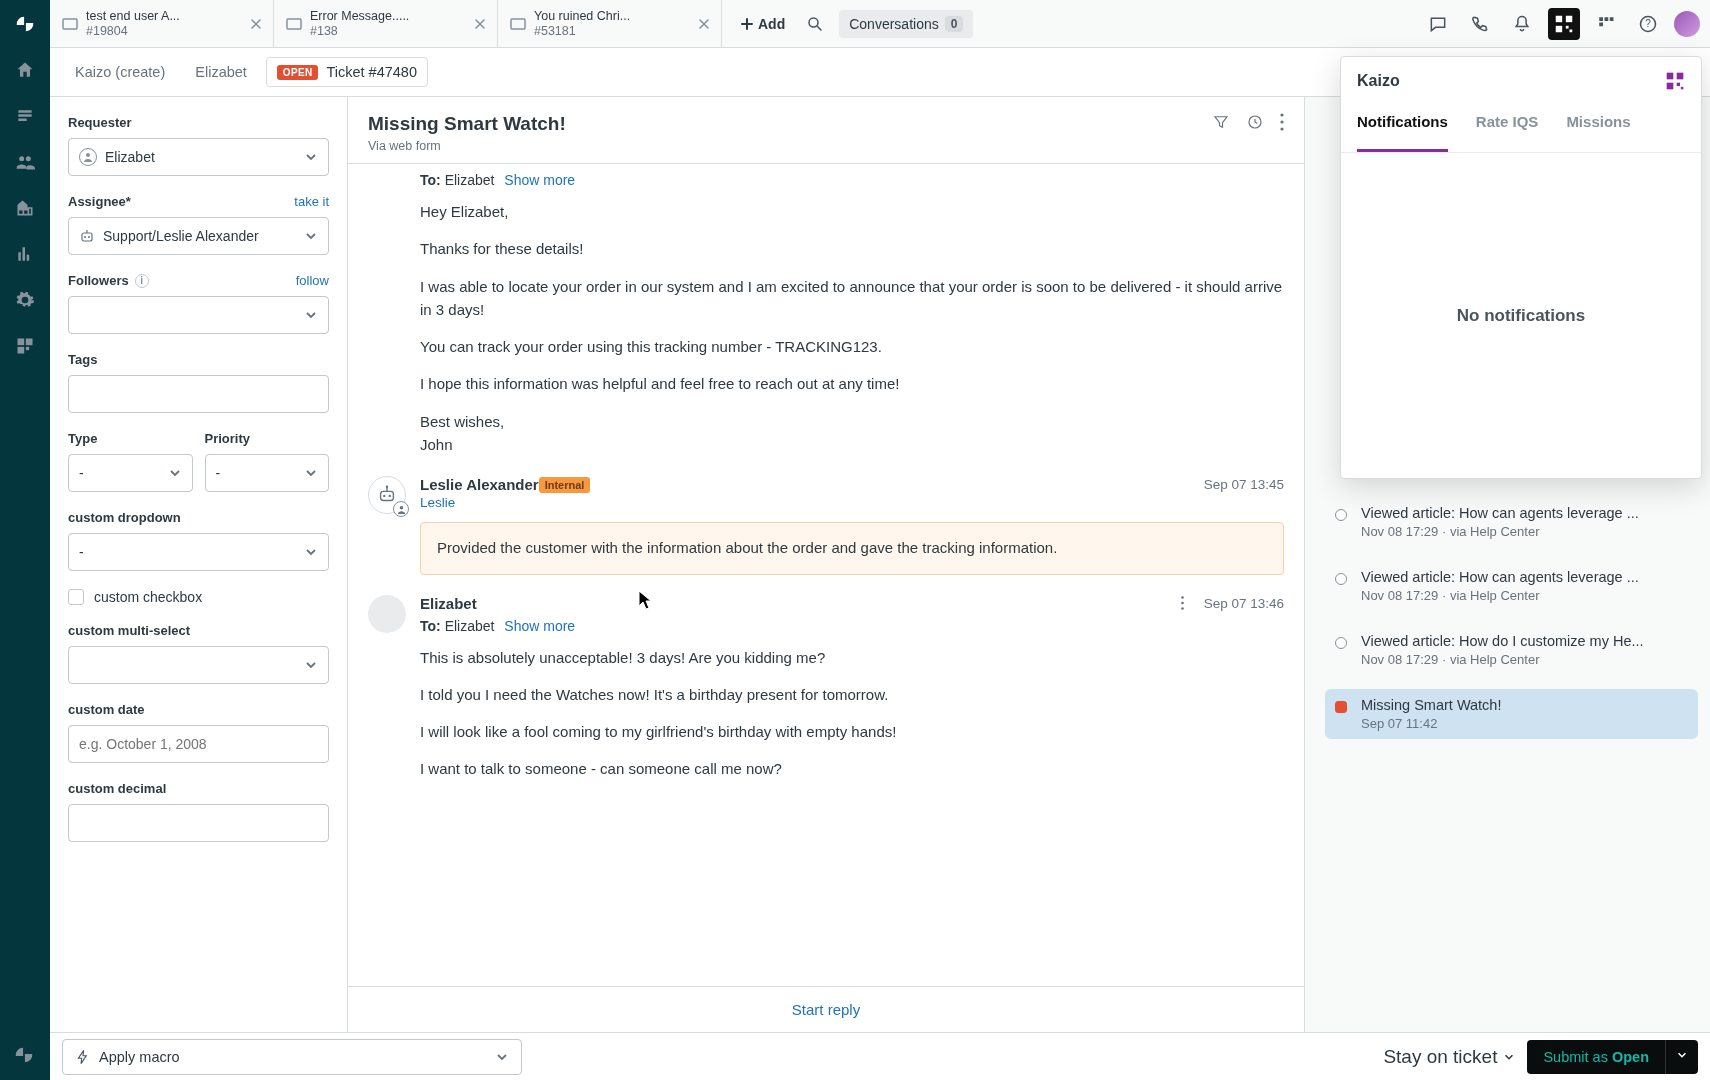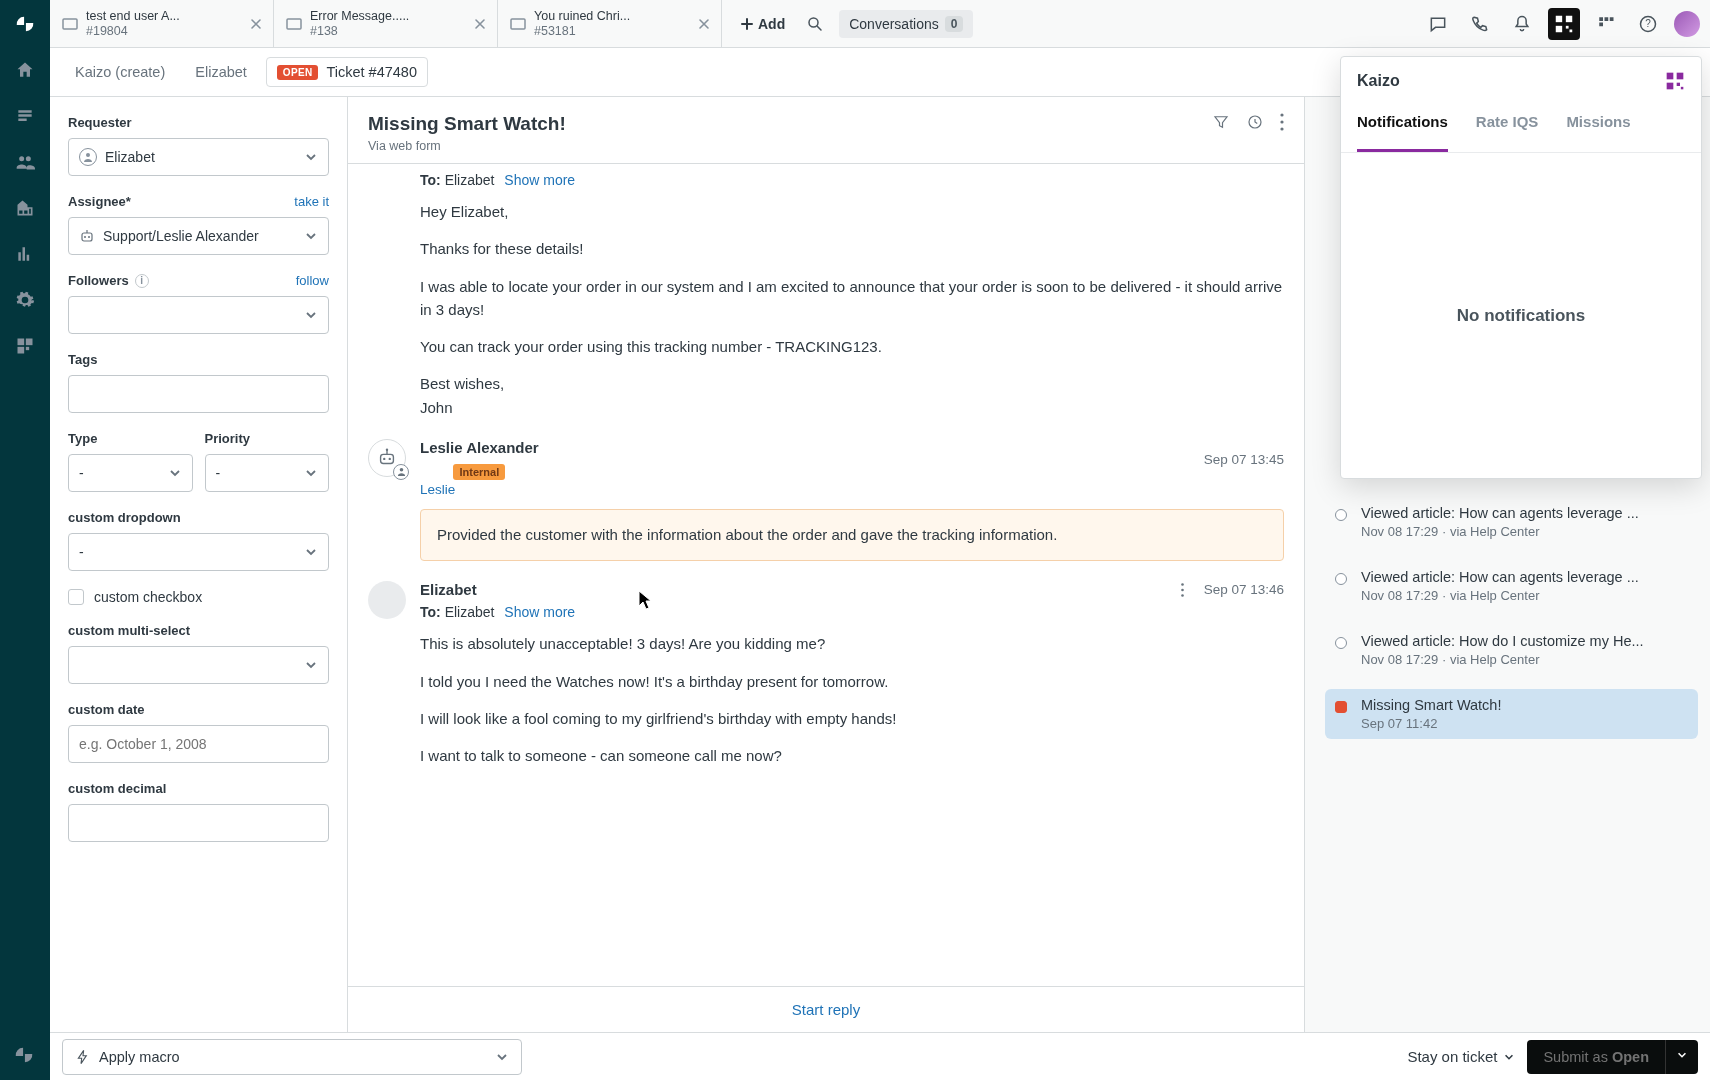--- a/index.html
+++ b/index.html
@@ -111,21 +111,21 @@
   .to-line .show { color: var(--link); margin-left:6px; cursor:pointer; }
 
   .msg { font-size:15px; line-height:1.55; color:var(--text); }
   .msg p { margin-bottom:14px; }
 
   .entry { position:relative; padding-left:52px; margin-top:20px; }
   .entry .avatar { position:absolute; left:0; top:0; width:38px; height:38px; border-radius:50%; background:#e9ebed; }
   .entry .avatar.robot { background:#fff; border:1px solid #d8dcde; display:flex; align-items:center; justify-content:center; }
   .entry .avatar .sub { position:absolute; right:-4px; bottom:-4px; width:16px; height:16px; border-radius:50%; background:#fff; border:1px solid #87929d; display:flex; align-items:center; justify-content:center;}
   .entry-head { display:flex; justify-content:space-between; align-items:center; }
-  .entry-head .name { font-weight:700; font-size:15px; color:var(--text); display:flex; align-items:center; gap:8px;flex-direction:column;}
+  .entry-head .name { font-weight:700; font-size:15px; color:var(--text); display:flex; align-items:center; gap:0;}
   .internal-badge { background:#f79a3e; color:#703815; font-size:11px; font-weight:700; padding:2px 6px; border-radius:3px; }
   .entry-head .time { font-size:13.5px; color:var(--muted); }
   .entry .assign { font-size:13.5px; color:var(--link); margin-top:2px; cursor:pointer; }
   .internal-note {
     margin-top:12px; background:#fff7ed; border:1px solid #f5d0a9; border-radius:4px;
     padding:14px 16px; font-size:15px; line-height:1.5; color:var(--text);
   }
   .entry-menu { color:#68737d; padding:0 6px; }
 
   .start-reply { border-top:1px solid var(--border); text-align:center; padding:14px; font-size:15px; color:var(--link); cursor:pointer; }
@@ -161,23 +161,23 @@
   
   .footer {
     position: fixed; left: var(--left-rail-w); right:0; bottom:0; height: var(--footer-h);
     background:#fff; border-top:1px solid var(--border); display:flex; align-items:center;
     padding: 0 12px; gap:12px;
   }
   .macro-btn { flex:0 0 460px; border:1px solid #c2c8cc; border-radius:4px; height:36px;
     display:flex; align-items:center; justify-content:space-between; padding:0 12px; color:var(--text); font-size:14.5px; }
   .macro-btn .lead { display:flex; align-items:center; gap:8px; }
   .footer .spacer { flex:1; }
-  .stay-btn { font-size:15px; color:var(--text); display:flex; align-items:center; gap:6px; }
+  .stay-btn { font-size:19px; color:var(--text); display:flex; align-items:center; gap:6px; }
   .submit-wrap { display:flex; }
-  .submit-btn { background:#0a0d0d; color:#737373; font-size:14.5px; padding:9px 16px; border-radius:4px 0 0 4px; }
+  .submit-btn { background:#0a0d0d; color:#14b8a6; font-size:14.5px; padding:9px 16px; border-radius:4px 0 0 4px; }
   .submit-btn .status { font-weight:700; }
   .submit-caret { background:#0a0d0d; color:#fff; padding:9px 10px; border-left:1px solid #333; border-radius:0 4px 4px 0; }
 </style>
 </head>
 <body>
 
 <div class="left-rail">
   <div class="item logo">
     <svg width="22" height="22" viewBox="0 0 24 24">
         <path fill="currentColor" d="M11 4v9L3 13a8 8 0 0 1 8-9zm2 16V11l8 0a8 8 0 0 1-8 9z"></path>
@@ -466,20 +466,21 @@
     <div style="padding-left:52px;">
       <div class="to-line">
         <b>To:</b> <span>Elizabet</span>
         <span class="show">Show more</span>
       </div>
       <div class="msg">
         <p>Hey Elizabet,</p>
         <p>Thanks for these details!</p>
         <p>I was able to locate your order in our system and I am excited to announce that your order is soon to be delivered - it should arrive in 3 days!</p>
         <p>You can track your order using this tracking number - TRACKING123.</p>
+        <p>I hope this information was helpful and feel free to reach out at any time!</p>
         <p style="margin-bottom:0">Best wishes,</p>
         <p>John</p>
       </div>
     </div>
 
     <div class="entry">
       <div class="avatar robot">
         <svg width="22" height="22" viewBox="0 0 24 24">
             <rect x="5" y="8" width="14" height="10" rx="3" fill="none" stroke="#68737d" stroke-width="1.5"></rect>
             <circle cx="9" cy="13" r="1.3" fill="#68737d"></circle>

